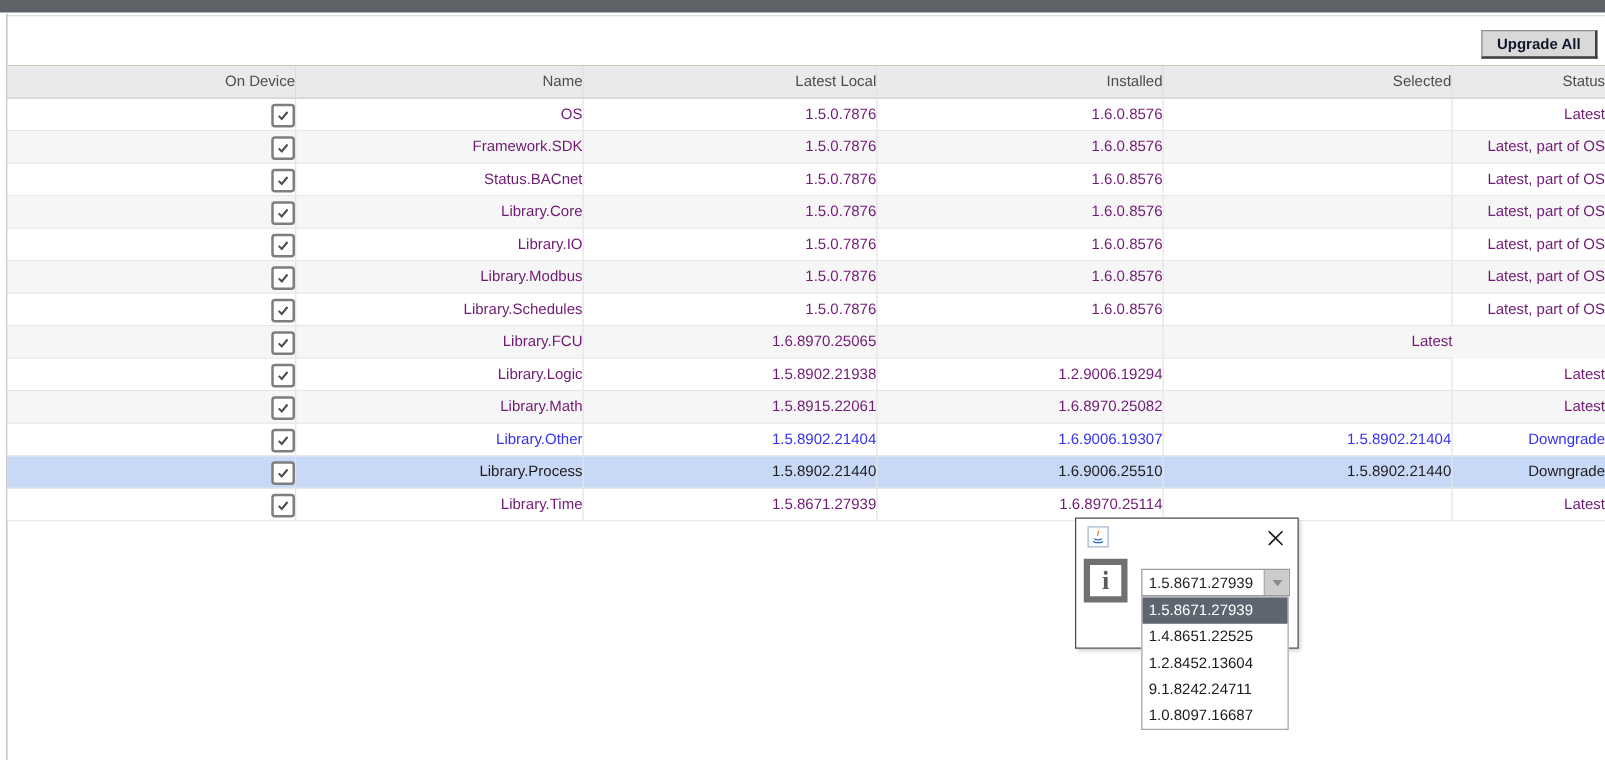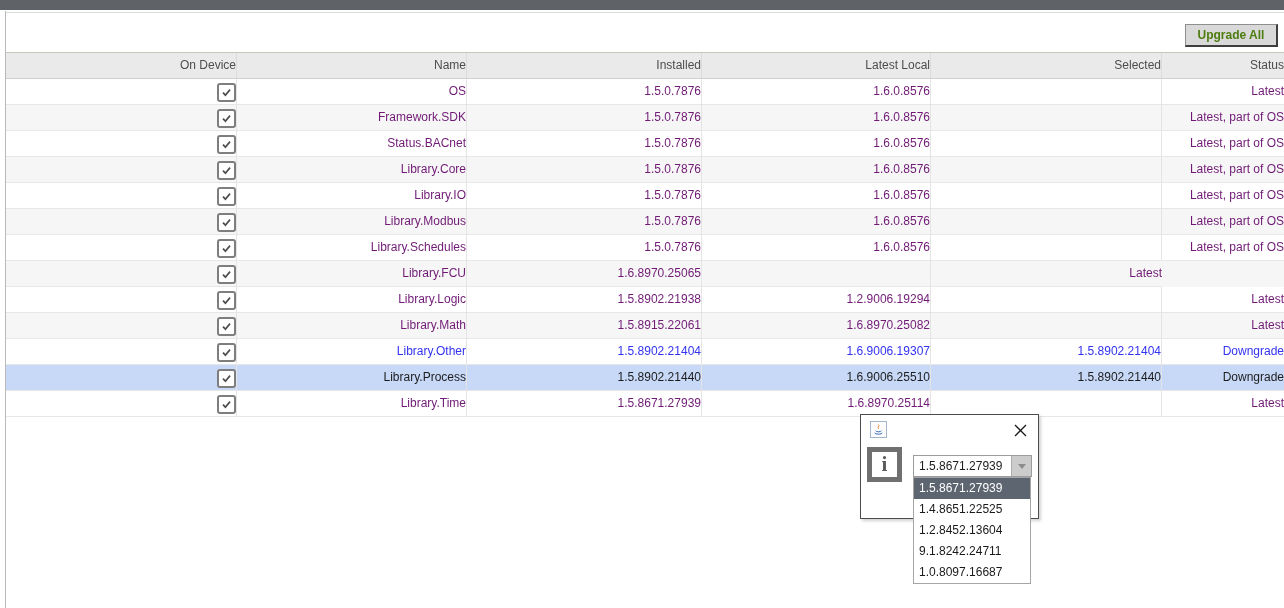--- a/index.html
+++ b/index.html
@@ -5,21 +5,21 @@
   html,body{margin:0;padding:0;background:#fff;}
   .screen{position:relative;width:1284px;height:608px;overflow:hidden;background:#fff;
           font-family:"Liberation Sans","DejaVu Sans",sans-serif;color:#3c3c3c;}
   .top-bar{position:absolute;left:0;top:0;width:1284px;height:10px;background:#5f6367;}
   .panel-left-border{position:absolute;left:5px;top:11px;bottom:0;width:1px;background:#b9b9b9;}
   .panel-top-border{position:absolute;left:5px;top:12px;right:0;height:1px;background:#dcdcdc;}
 
   .upgrade-btn{position:absolute;top:24px;right:6px;width:93px;height:23px;
     background:#d9d9d9;border:1px solid #8f8f8f;border-right:2px solid #3e3e3e;
     border-bottom:2px solid #3e3e3e;font-family:inherit;font-size:12px;font-weight:bold;
-    color:#4d7c0f;cursor:pointer;padding:0;}
+    color:#0f172a;cursor:pointer;padding:0;}
 
   .table{position:absolute;left:6px;top:52px;width:1278px;border-top:1px solid #c9c5b8;text-align:right;}
   .grid{display:grid;grid-template-columns:231px 230px 235px 229px 231px 122px;}
   .cell{height:26px;line-height:25px;padding-left:6px;border-right:1px solid #e4e4e4;
         border-bottom:1px solid #e7e7e7;box-sizing:border-box;font-size:12px;
         overflow:hidden;white-space:nowrap;}
   .cell.c5{border-right:none;}
   .hcell{background:#eaeaea;color:#4d4d4d;border-right:1px solid #dcdcdc;
          border-bottom:1px solid #cfcfcf;}
   .hcell.c0{padding-left:4px;}
@@ -63,22 +63,22 @@
   <div class="top-bar"></div>
   <div class="panel-top-border"></div>
   <div class="panel-left-border"></div>
 
   <button class="upgrade-btn">Upgrade All</button>
 
   <div class="table">
     <div class="grid">
         <div class="cell hcell c0">On Device</div>
         <div class="cell hcell c1">Name</div>
+        <div class="cell hcell c2">Latest Local</div>
         <div class="cell hcell c3">Installed</div>
-        <div class="cell hcell c2">Latest Local</div>
         <div class="cell hcell c4">Selected</div>
         <div class="cell hcell c5">Status</div>
       </div>
     <div>
         <div class="grid row">
           <div class="cell c0"><span class="cb"><svg viewBox="0 0 13 13">
                 <path d="M3 6.7 5.4 9.2 10 3.6" fill="none" stroke="#4e4e4e" stroke-width="1.7"></path>
               </svg></span></div>
           <div class="cell c1 green">OS</div>
           <div class="cell c2 green">1.5.0.7876</div>

